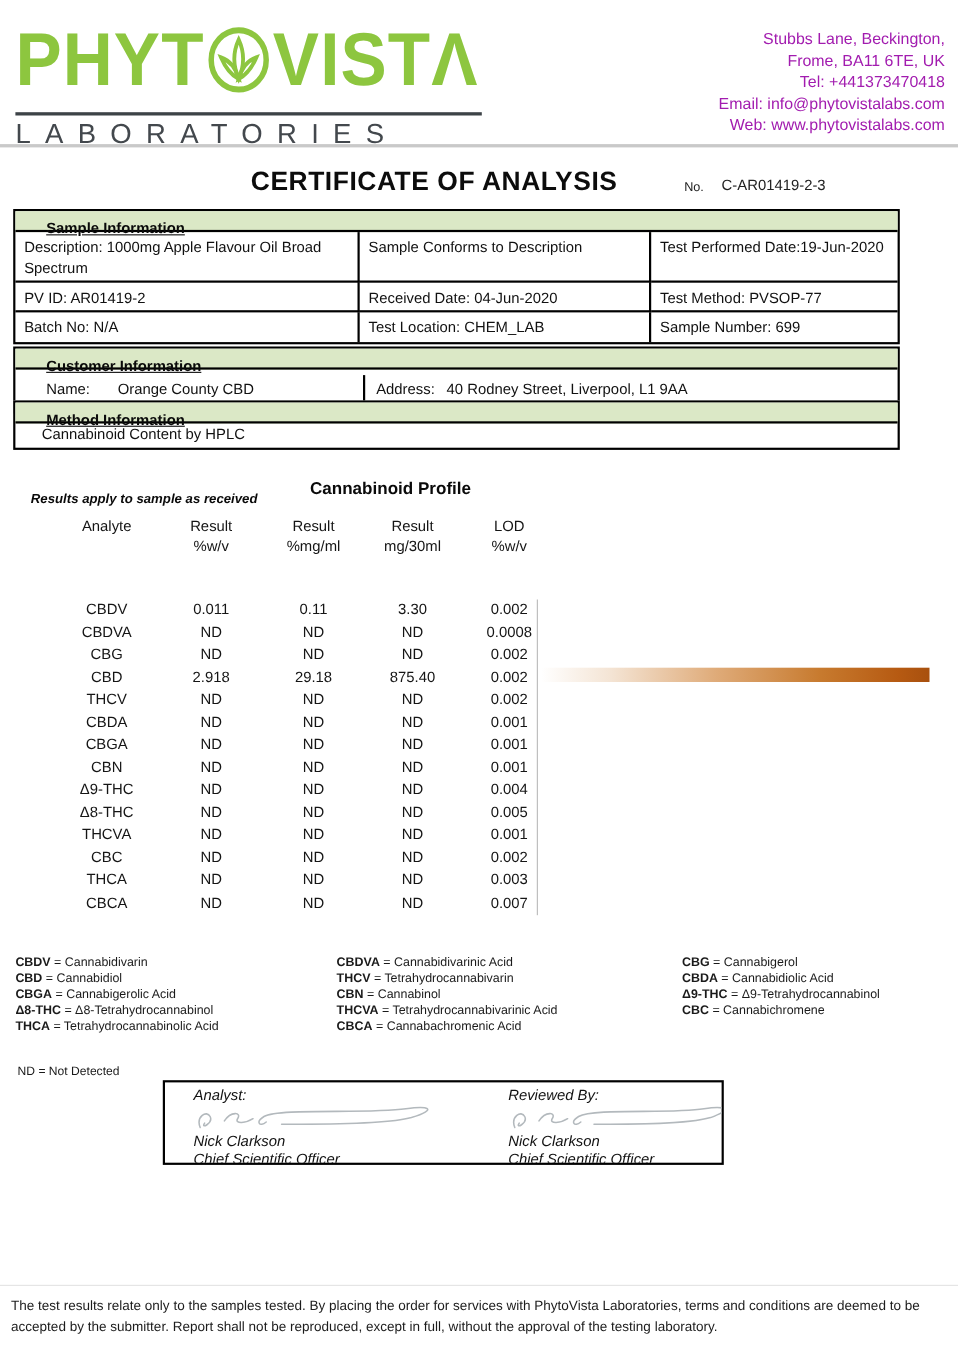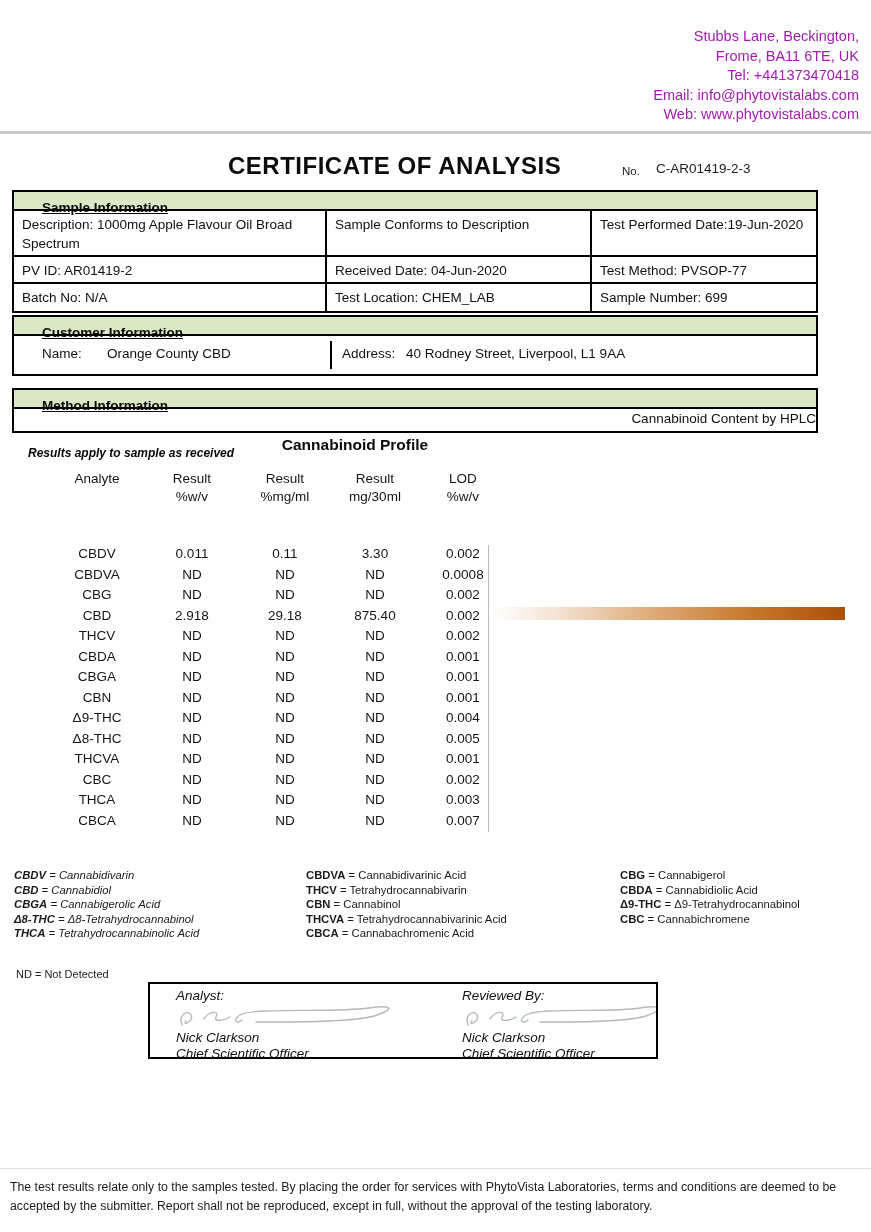--- a/index.html
+++ b/index.html
@@ -57,21 +57,21 @@
   .c2 { left:240px; width:90px; }
   .c3 { left:330px; width:90px; }
   .c4 { left:418px; width:90px; }
 
   .profile-vline { position:absolute; left:488px; top:545px; width:1px; height:287px; background:#b9b9b9; }
   .grad-bar { position:absolute; left:492px; top:607px; width:353px; height:13px;
               background:linear-gradient(90deg, rgba(255,255,255,0) 0%, #f3e2d2 18%, #dfb astray 0%, #e0b astray 0%, #d89d68 45%, #c77a2e 70%, #b65a12 92%, #a8500e 100%); }
 
   
   .legend-col { position:absolute; top:868px; font-size:11.3px; line-height:14.6px; color:#1a1a1a; }
-  .legend-col.l0 { left:14px;font-style:italic; }
+  .legend-col.l0 { left:14px; }
   .legend-col.l1 { left:306px; }
   .legend-col.l2 { left:620px; }
   .legend-col b { font-weight:700; }
 
   .additional { position:absolute; left:16px; top:949px; font-size:14px; font-weight:700; color:#0a0a0a; }
   .nd-note { position:absolute; left:16px; top:968px; font-size:11px; color:#1a1a1a; }
 
   
   .sig-box { position:absolute; left:148px; top:982px; width:510px; height:77px; border:2px solid #000; overflow:hidden; }
   .sig-col { position:absolute; top:0; width:240px; height:100%;font-style:italic; }
@@ -83,20 +83,37 @@
 
   
   .footer-rule { position:absolute; left:0; top:1168px; width:871px; height:1px; background:#e3e3e3; }
   .footer-text { position:absolute; left:10px; top:1178px; width:852px; font-size:12.3px; line-height:18.5px; color:#1c1c1c; }
 </style>
 </head>
 <body>
 
 <div class="page">
 
+  <div class="logo-block">
+    <div class="brand-line">
+      <span>PHYT</span>
+      <span class="leaf-wrap">
+        <svg width="58" height="58" viewBox="0 0 58 58">
+          <circle cx="29" cy="29" r="25" fill="none" stroke="#8dc63f" stroke-width="5"></circle>
+          <path d="M29 12 Q21 28 29 45 Q37 28 29 12 Z" fill="none" stroke="#8dc63f" stroke-width="3.5"></path>
+          <path d="M13 27 Q19 40 29 45 Q25 31 13 27 Z" fill="none" stroke="#8dc63f" stroke-width="3.5"></path>
+          <path d="M45 27 Q39 40 29 45 Q33 31 45 27 Z" fill="none" stroke="#8dc63f" stroke-width="3.5"></path>
+        </svg>
+      </span>
+      <span>VIST</span>
+        <span>Λ</span>
+    </div>
+    <div class="brand-rule"></div>
+    <div class="brand-sub">LABORATORIES</div>
+  </div>
 
   <div class="contact-block">
       <div class="contact-line">Stubbs Lane, Beckington,</div>
       <div class="contact-line">Frome, BA11 6TE, UK</div>
       <div class="contact-line">Tel: +441373470418</div>
       <div class="contact-line">Email: info@phytovistalabs.com</div>
       <div class="contact-line">Web: www.phytovistalabs.com</div>
     </div>
 
   <div class="page-rule"></div>
@@ -128,21 +145,21 @@
     </div>
     <div class="customer-row">
       <span class="lbl" style="left:28px;">Name:</span>
       <span class="val" style="left:93px;">Orange County CBD</span>
       <span class="cust-divider"></span>
       <span class="lbl" style="left:328px;">Address:</span>
       <span class="val" style="left:392px;">40 Rodney Street, Liverpool, L1 9AA</span>
     </div>
   </div>
 
-  <div class="info-box" style="top:388px;text-align:right;">
+  <div class="info-box" style="top:364px;">
     <div class="section-bar">
       <span>Method Information</span>
     </div>
     <div class="method-row">Cannabinoid Content by HPLC</div>
   </div>
 
   <div class="results-note">Results apply to sample as received</div>
   <div class="profile-title">Cannabinoid Profile</div>
 
   <div class="tbl-head" id="tbl-head">

